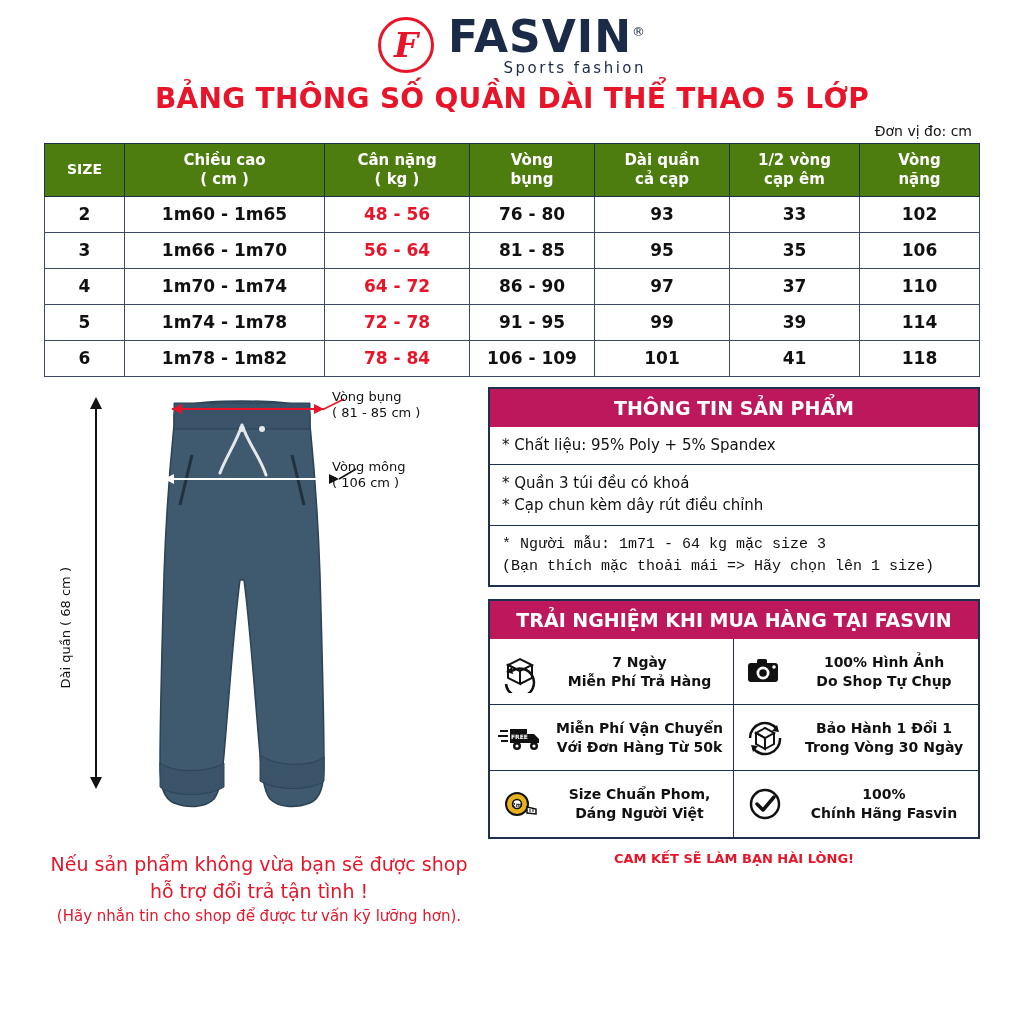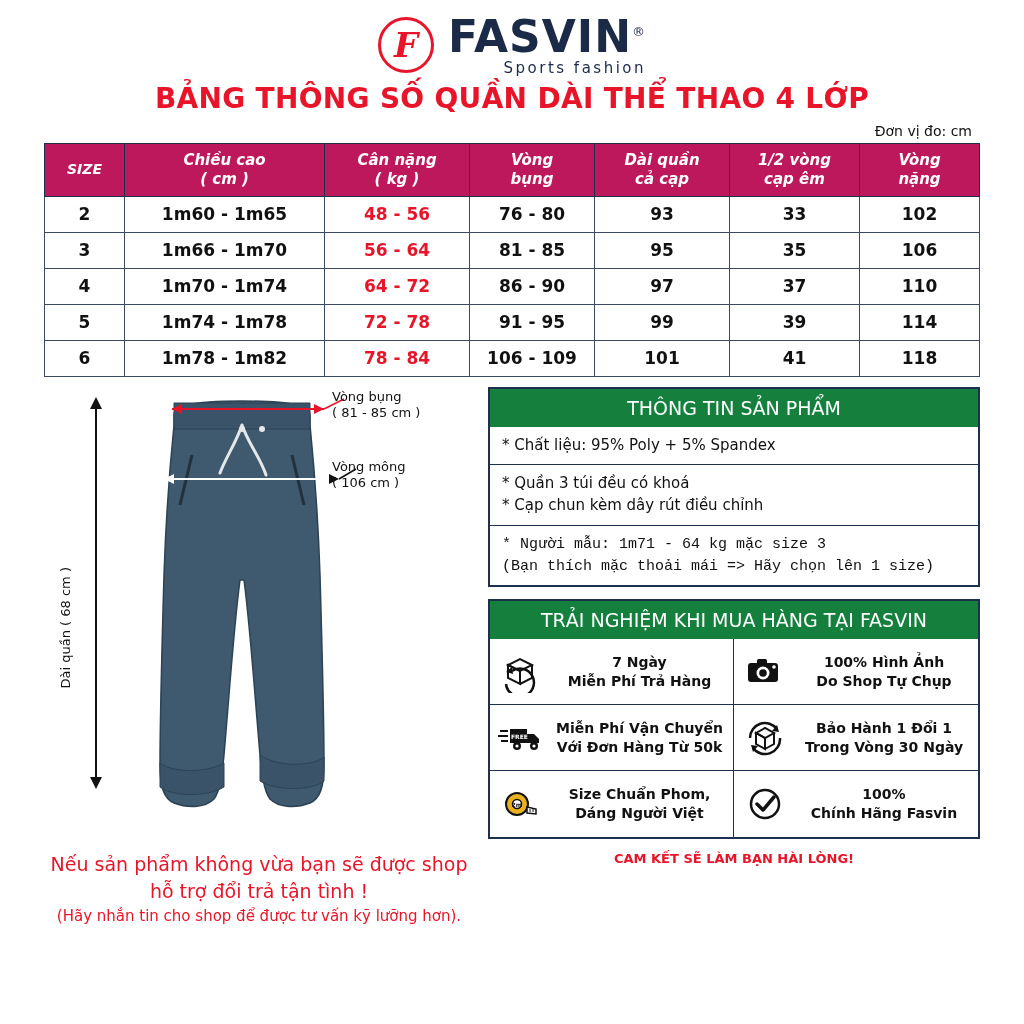--- a/index.html
+++ b/index.html
@@ -82,28 +82,27 @@
   }
 
   
   .table-wrap { padding: 0 44px; }
   table.size-table {
     width: 100%;
     border-collapse: collapse;
     table-layout: fixed;
   }
   table.size-table th {
-    background: #be185d;
+    background: #4d7c0f;
     color: #ffffff;
     font-size: 15px;
     font-weight: bold;
     border: 1px solid #1e3050;
     padding: 7px 13px;
     line-height: 1.25;
-    font-style: italic;
   }
   table.size-table th.size-col { font-size: 14px; }
   table.size-table td {
     border: 1px solid #3b4a63;
     text-align: center;
     font-size: 17px;
     font-weight: bold;
     color: #111;
     padding: 7px 2px;
     height: 36px;
@@ -152,24 +151,24 @@
   .bottom-note .small {
     font-size: 15px;
   }
 
   
   .panel {
     border: 2px solid #1e3050;
     margin-bottom: 12px;
   }
   .panel-head {
-    background: #15803d;
+    background: #be185d;
     color: #fff;
     text-align: center;
-    font-weight: normal;
+    font-weight: bold;
     font-size: 19px;
     padding: 8px 4px;
   }
   .panel-row {
     border-bottom: 1px solid #1e3050;
     padding: 8px 12px;
     font-size: 15px;
     color: #111;
     line-height: 1.45;
   }
@@ -222,21 +221,21 @@
       <span>F</span>
     </div>
     <div class="logo-text">
       <div class="logo-name">
         <span>FASVIN</span><span class="reg">®</span>
       </div>
       <div class="logo-sub">Sports fashion</div>
     </div>
   </div>
 
-  <div class="main-title">BẢNG THÔNG SỐ QUẦN DÀI THỂ THAO 4 LỚP</div>
+  <div class="main-title">BẢNG THÔNG SỐ QUẦN DÀI THỂ THAO 5 LỚP</div>
   <div class="unit-note">Đơn vị đo: cm</div>
 
   <div class="table-wrap">
     <table class="size-table">
       <colgroup>
         <col style="width:80px">
           <col style="width:200px">
           <col style="width:145px">
         <col style="width:125px">
           <col style="width:135px">

